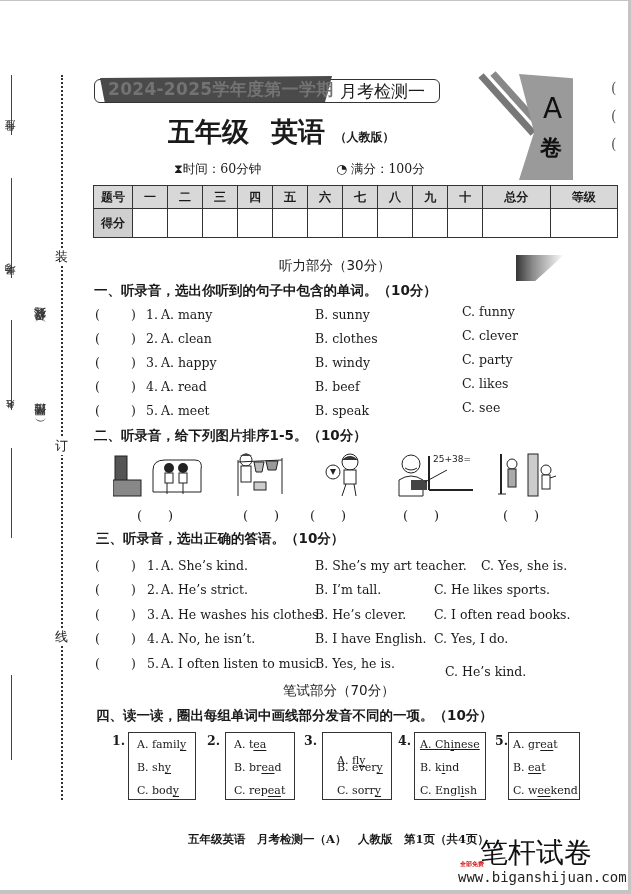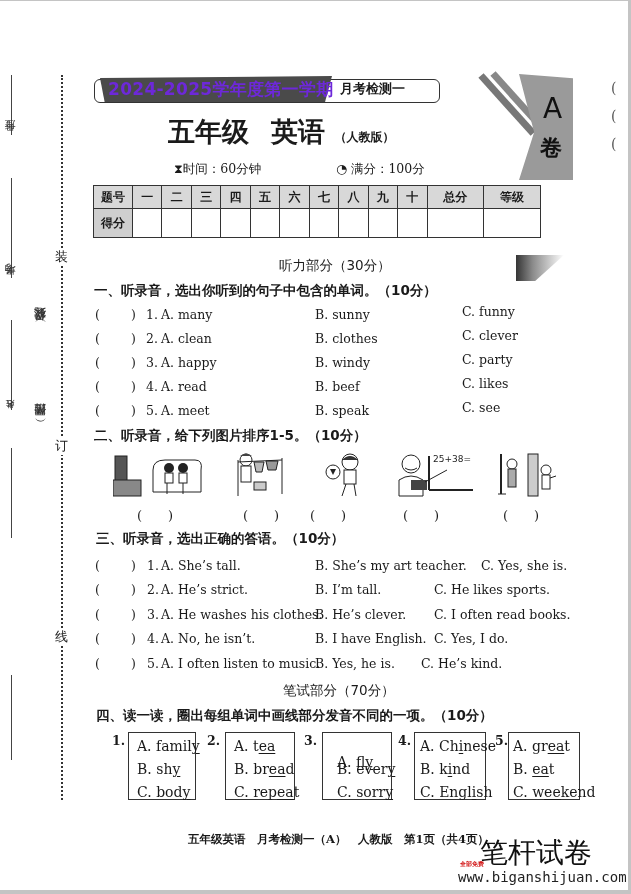--- a/index.html
+++ b/index.html
@@ -12,57 +12,57 @@
   
   .bind-line { position:absolute; left:61px; top:75px; width:0; height:725px; border-left:2px dotted #333; }
   .bind-char { position:absolute; left:55px; font-size:13px; background:#fff; font-family:"DejaVu Sans", sans-serif; }
   .vert { position:absolute; writing-mode:vertical-rl; transform:rotate(180deg); font-family:"DejaVu Sans", sans-serif; font-size:11px; color:#333; }
   .vline { position:absolute; left:11px; width:1px; background:#444; }
 
   
   .banner { position:absolute; left:94px; top:76px; height:26px; width:344px; }
   .banner-dark { position:absolute; left:6px; top:0; width:232px; height:26px; background:#4a4a4a;
                  clip-path:polygon(0 8%, 100% 0, 97% 100%, 2% 100%); }
-  .banner-title { position:absolute; left:14px; top:2px; color:#6d28d9; font-family:"DejaVu Sans", sans-serif; font-weight:bold; font-size:17px; letter-spacing:0.3px; white-space:nowrap; }
+  .banner-title { position:absolute; left:14px; top:2px; color:#737373; font-family:"DejaVu Sans", sans-serif; font-weight:bold; font-size:17px; letter-spacing:0.3px; white-space:nowrap; }
   .banner-outline { position:absolute; left:0; top:3px; width:344px; height:22px; border:1.5px solid #333; border-radius:6px; }
-  .banner-tag { position:absolute; left:246px; top:4px; font-family:"DejaVu Sans", sans-serif; font-weight:bold; font-size:13px; white-space:nowrap; }
+  .banner-tag { position:absolute; left:246px; top:4px; font-family:"DejaVu Sans", sans-serif; font-weight:normal; font-size:17px; white-space:nowrap; }
 
   .main-title { position:absolute; left:168px; top:114px; font-family:"DejaVu Serif", serif; font-weight:bold; font-size:27px; white-space:nowrap; }
   .main-title .sp { display:inline-block; width:22px; }
   .main-title .edition { font-size:12px; font-weight:bold; }
   .meta { position:absolute; top:161px; font-size:12.5px; white-space:nowrap; font-family:"DejaVu Serif", serif; }
 
   
   .badge { position:absolute; left:477px; top:70px; width:120px; height:115px; }
   .badge-shape { position:absolute; left:42px; top:4px; width:54px; height:106px; background:#9a9a9a;
                  clip-path:polygon(0 0, 100% 4%, 100% 100%, 0 100%, 28% 55%, 0 0); }
   .stripe { position:absolute; height:7px; background:#777; transform-origin:left center; }
   .badge-a { position:absolute; left:66px; top:22px; font-family:"DejaVu Sans", sans-serif; font-size:28px; color:#111; }
   .badge-juan { position:absolute; left:63px; top:63px; font-family:"DejaVu Sans", sans-serif; font-weight:bold; font-size:22px; color:#111; }
   .side-paren { position:absolute; left:611px; font-size:14px; color:#555; }
 
   
-  table.score { position:absolute; left:93px; top:185px; width:448px; border-collapse:collapse; font-family:"DejaVu Sans", sans-serif; font-size:12px; }
+  table.score { position:absolute; left:93px; top:185px; width:525px; border-collapse:collapse; font-family:"DejaVu Sans", sans-serif; font-size:12px; }
   table.score td { border:1px solid #333; height:24px; text-align:center; padding:0; }
   table.score tr:first-child td { background:#d8d8d8; font-weight:bold; height:22px; }
   table.score td.rowhead { background:#cfcfcf; font-weight:bold; width:38px; }
   table.score tr:nth-child(2) td { height:28px; }
 
   .section-head { position:absolute; font-family:"DejaVu Sans", sans-serif; font-size:13.5px; font-weight:bold; white-space:nowrap; }
   .part-head { position:absolute; font-family:"DejaVu Sans", sans-serif; font-size:13.5px; white-space:nowrap; }
   .row { position:absolute; left:95px; height:18px; font-size:12.5px; white-space:nowrap; width:480px; }
   .row span { position:absolute; top:0; }
   .paren-l { left:0; }
   .paren-r { left:36px; }
 
   .pic { position:absolute; top:452px; }
   .pic-paren { position:absolute; top:507px; font-size:13px; }
 
   .phon-box { position:absolute; top:732px; border:1.2px solid #333; height:66px; }
-  .phon-box div { position:absolute; left:8px; font-size:14px; white-space:nowrap; }
+  .phon-box div { position:absolute; left:8px; font-size:11px; white-space:nowrap; }
   .phon-num { position:absolute; top:733px; font-size:12.5px; font-weight:bold; }
   u { text-decoration-thickness:1px; text-underline-offset:2px; }
 
   .footer { position:absolute; left:188px; top:832px; font-family:"DejaVu Serif", serif; font-size:11.5px; font-weight:bold; white-space:nowrap; }
   .wm-cn { position:absolute; left:480px; top:834px; font-family:"DejaVu Sans", sans-serif; font-size:28px; color:#111; white-space:nowrap; }
   .wm-free { position:absolute; left:460px; top:860px; font-family:"DejaVu Sans", sans-serif; font-size:6px; color:#d42020; font-weight:bold; }
   .wm-url { position:absolute; left:458px; top:869px; font-family:"DejaVu Sans Mono", monospace; font-size:14px; color:#222; white-space:nowrap; }
 </style>
 </head>
 <body>
@@ -262,21 +262,21 @@
 <div class="pic-paren" style="left:310px;">(　　)</div>
 <div class="pic-paren" style="left:403px;">(　　)</div>
 <div class="pic-paren" style="left:503px;">(　　)</div>
 
 <div class="section-head" style="left:96px;top:530px;">三、听录音，选出正确的答语。（10分）</div>
 
 <div class="row" style="top:558px;">
   <span class="paren-l">(</span>
     <span class="paren-r">)</span>
   <span style="left:52px;">1.</span>
-  <span style="left:66px;">A. She’s tall.</span>
+  <span style="left:66px;">A. She’s kind.</span>
   <span style="left:220px;">B. She’s my art teacher.</span>
   <span style="left:386px;">C. Yes, she is.</span>
 </div>
 <div class="row" style="top:582px;">
   <span class="paren-l">(</span>
     <span class="paren-r">)</span>
   <span style="left:52px;">2.</span>
   <span style="left:66px;">A. He’s strict.</span>
   <span style="left:220px;">B. I’m tall.</span>
   <span style="left:339px;">C. He likes sports.</span>
@@ -296,21 +296,21 @@
   <span style="left:66px;">A. No, he isn’t.</span>
   <span style="left:220px;">B. I have English.</span>
   <span style="left:339px;">C. Yes, I do.</span>
 </div>
 <div class="row" style="top:656px;">
   <span class="paren-l">(</span>
     <span class="paren-r">)</span>
   <span style="left:52px;">5.</span>
   <span style="left:66px;">A. I often listen to music.</span>
   <span style="left:220px;">B. Yes, he is.</span>
-  <span style="left:326px;">C. He’s kind.</span>
+  <span style="left:350px;margin-top:8px;">C. He’s kind.</span>
 </div>
 
 <div class="part-head" style="left:283px;top:682px;">笔试部分（70分）</div>
 <div class="section-head" style="left:96px;top:707px;">四、读一读，圈出每组单词中画线部分发音不同的一项。（10分）</div>
 
 <div class="phon-num" style="left:112px;">1.</div>
 <div class="phon-box" style="left:128px;width:66px;">
   <div style="top:5px;"><span>A. </span><span>famil</span><u>y</u><span></span></div>
   <div style="top:28px;"><span>B. </span><span>sh</span><u>y</u><span></span></div>
   <div style="top:51px;"><span>C. </span><span>bod</span><u>y</u><span></span></div>
@@ -325,21 +325,21 @@
 
 <div class="phon-num" style="left:304px;">3.</div>
 <div class="phon-box" style="left:322px;width:68px;">
   <div style="top:21px;left:14px;"><span>A. </span><span>fl</span><u>y</u><span></span></div>
   <div style="top:28px;left:14px;"><span>B. </span><span>ever</span><u>y</u><span></span></div>
   <div style="top:51px;left:14px;"><span>C. </span><span>sorr</span><u>y</u><span></span></div>
 </div>
 
 <div class="phon-num" style="left:398px;">4.</div>
 <div class="phon-box" style="left:414px;width:70px;">
-  <div style="top:5px;left:5px;"><span>A. </span><span>Ch</span><u>i</u><span>nese</span></div>
+  <div style="top:5px;left:5px;text-decoration:underline;"><span>A. </span><span>Ch</span><u>i</u><span>nese</span></div>
   <div style="top:28px;left:5px;"><span>B. </span><span>k</span><u>i</u><span>nd</span></div>
   <div style="top:51px;left:5px;"><span>C. </span><span>Engl</span><u>i</u><span>sh</span></div>
 </div>
 
 <div class="phon-num" style="left:495px;">5.</div>
 <div class="phon-box" style="left:508px;width:70px;">
   <div style="top:5px;left:4px;"><span>A. </span><span>gr</span><u>ea</u><span>t</span></div>
   <div style="top:28px;left:4px;"><span>B. </span><span></span><u>ea</u><span>t</span></div>
   <div style="top:51px;left:4px;"><span>C. </span><span>w</span><u>ee</u><span>kend</span></div>
 </div>

